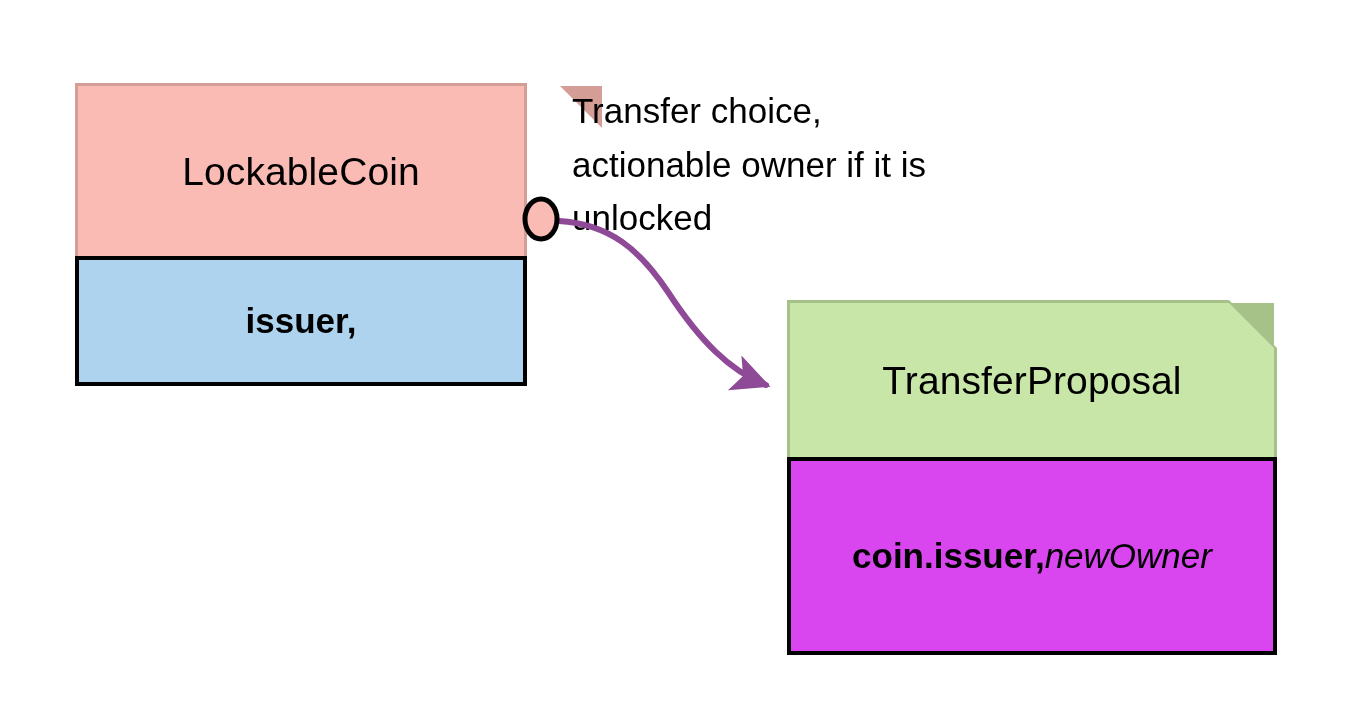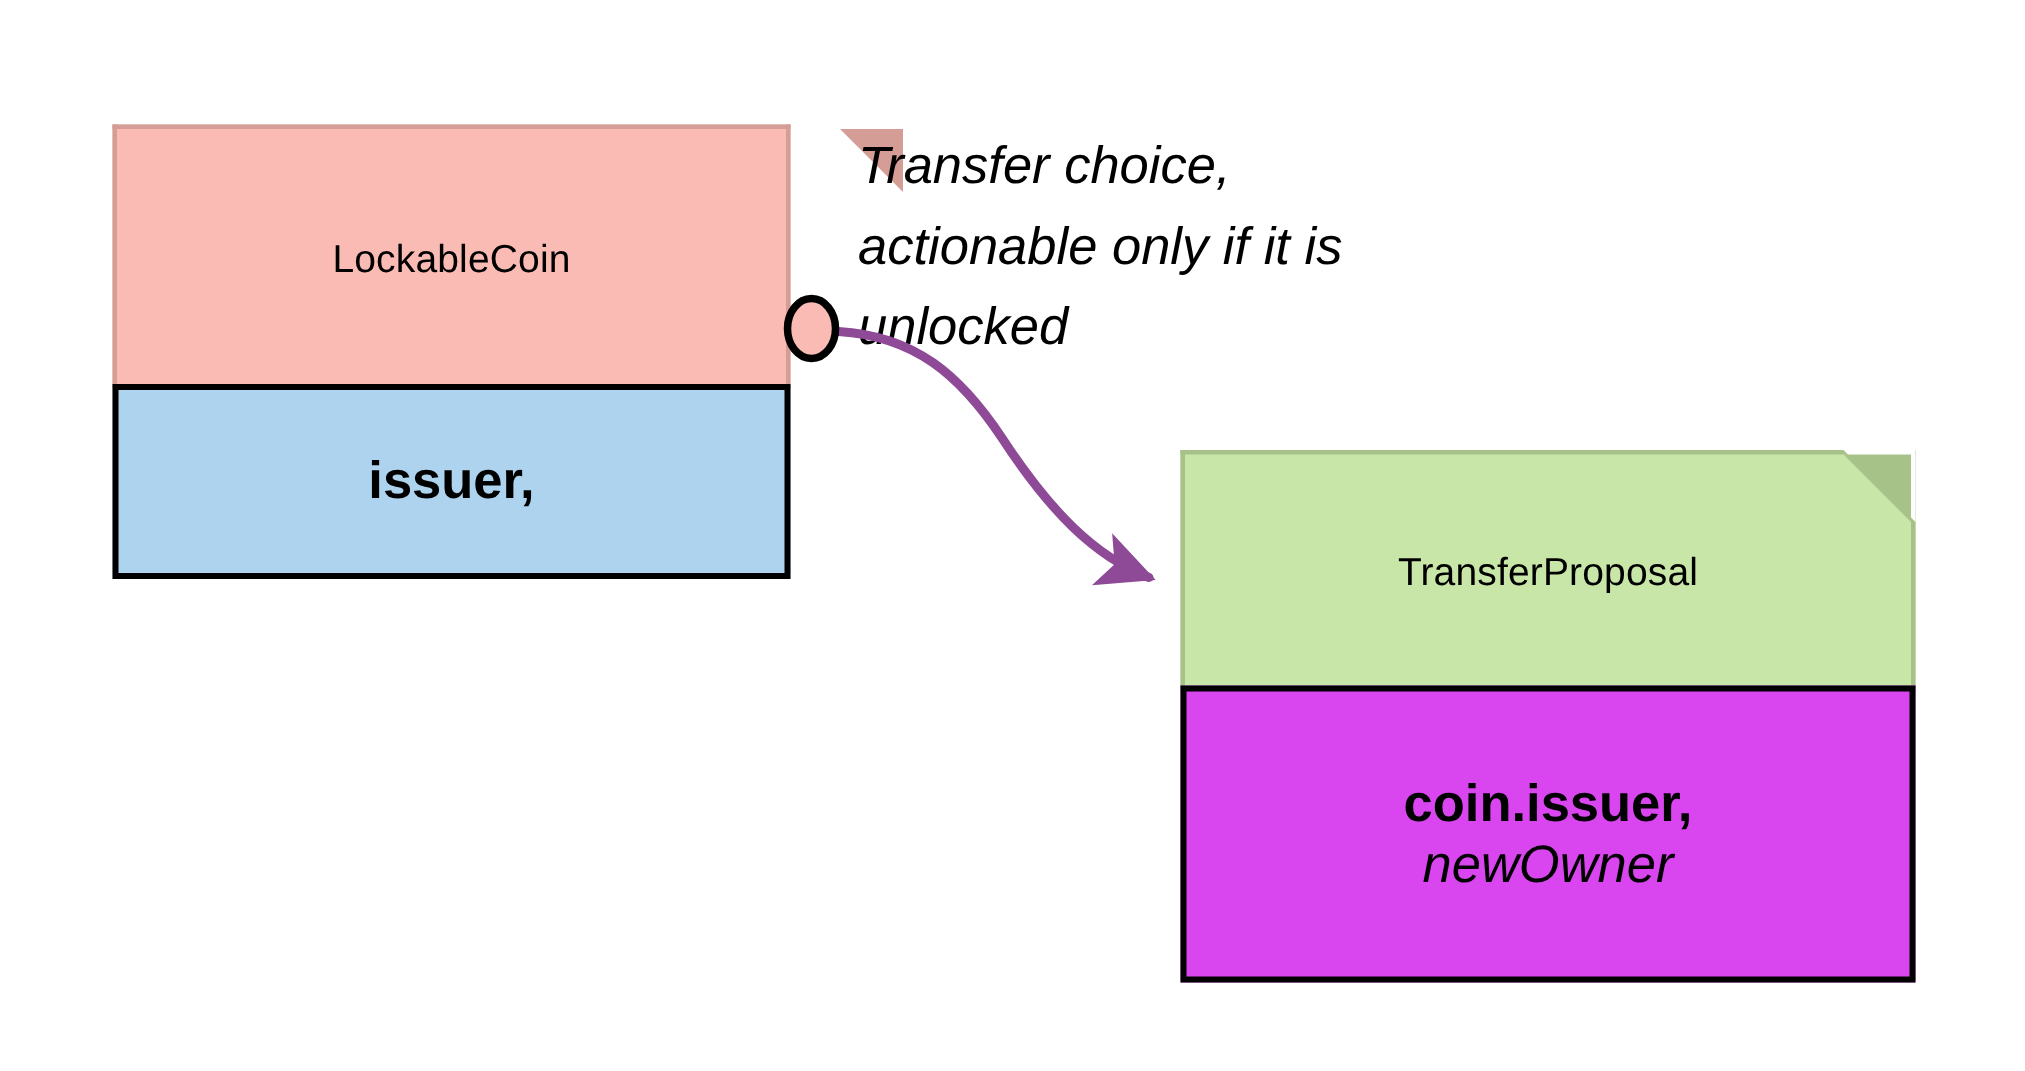--- a/index.html
+++ b/index.html
@@ -36,40 +36,39 @@
     top: 0;
     box-sizing: border-box;
     display: flex;
     align-items: center;
     justify-content: center;
     text-align: center;
     line-height: 1.1;
   }
 
   .node-header-title {
-    font-size: 26px;
+    font-size: 39px;
     font-weight: normal;
     letter-spacing: 0.1px;
     white-space: nowrap;
   }
 
   
   .fold {
     position: absolute;
     width: 0;
     height: 0;
   }
 
   .node-body {
     position: absolute;
     left: 0;
     box-sizing: border-box;
     border: 4px solid #000000;
     display: flex;
-    flex-direction: column;
     align-items: center;
     justify-content: center;
     text-align: center;
   }
 
   .param-line {
     font-size: 35px;
     line-height: 1.18;
     white-space: nowrap;
   }
@@ -124,23 +123,23 @@
 
     <div class="fold" style="left:442px; top:0px; border-left:48px solid transparent; border-top:48px solid #ffffff;"></div>
     <div class="fold" style="left:442px; top:3px; border-left:45px solid transparent; border-top:45px solid #a7c289;"></div>
 
     <div class="node-body" style="top:157px; width:490px; height:198px; background:#d946ef;">
       <div class="param-line param-bold">coin.issuer,</div>
       <div class="param-line param-italic">newOwner</div>
     </div>
   </div>
 
-  <div class="edge-label" style="left:572px; top:84px;font-style:italic;">
+  <div class="edge-label" style="left:572px; top:84px;">
     <div>Transfer choice,</div>
-    <div>actionable only if it is</div>
+    <div>actionable owner if it is</div>
     <div>unlocked</div>
   </div>
 
   <svg id="edges" viewBox="0 0 1350 714">
     <defs>
       <marker id="arrowhead" markerWidth="7" markerHeight="7" refX="5.6" refY="3.5" orient="auto" markerUnits="strokeWidth">
         <path d="M0,0.4 L6.4,3.5 L0,6.6 L1.5,3.5 Z" fill="#8e4a96"></path>
       </marker>
     </defs>
 

